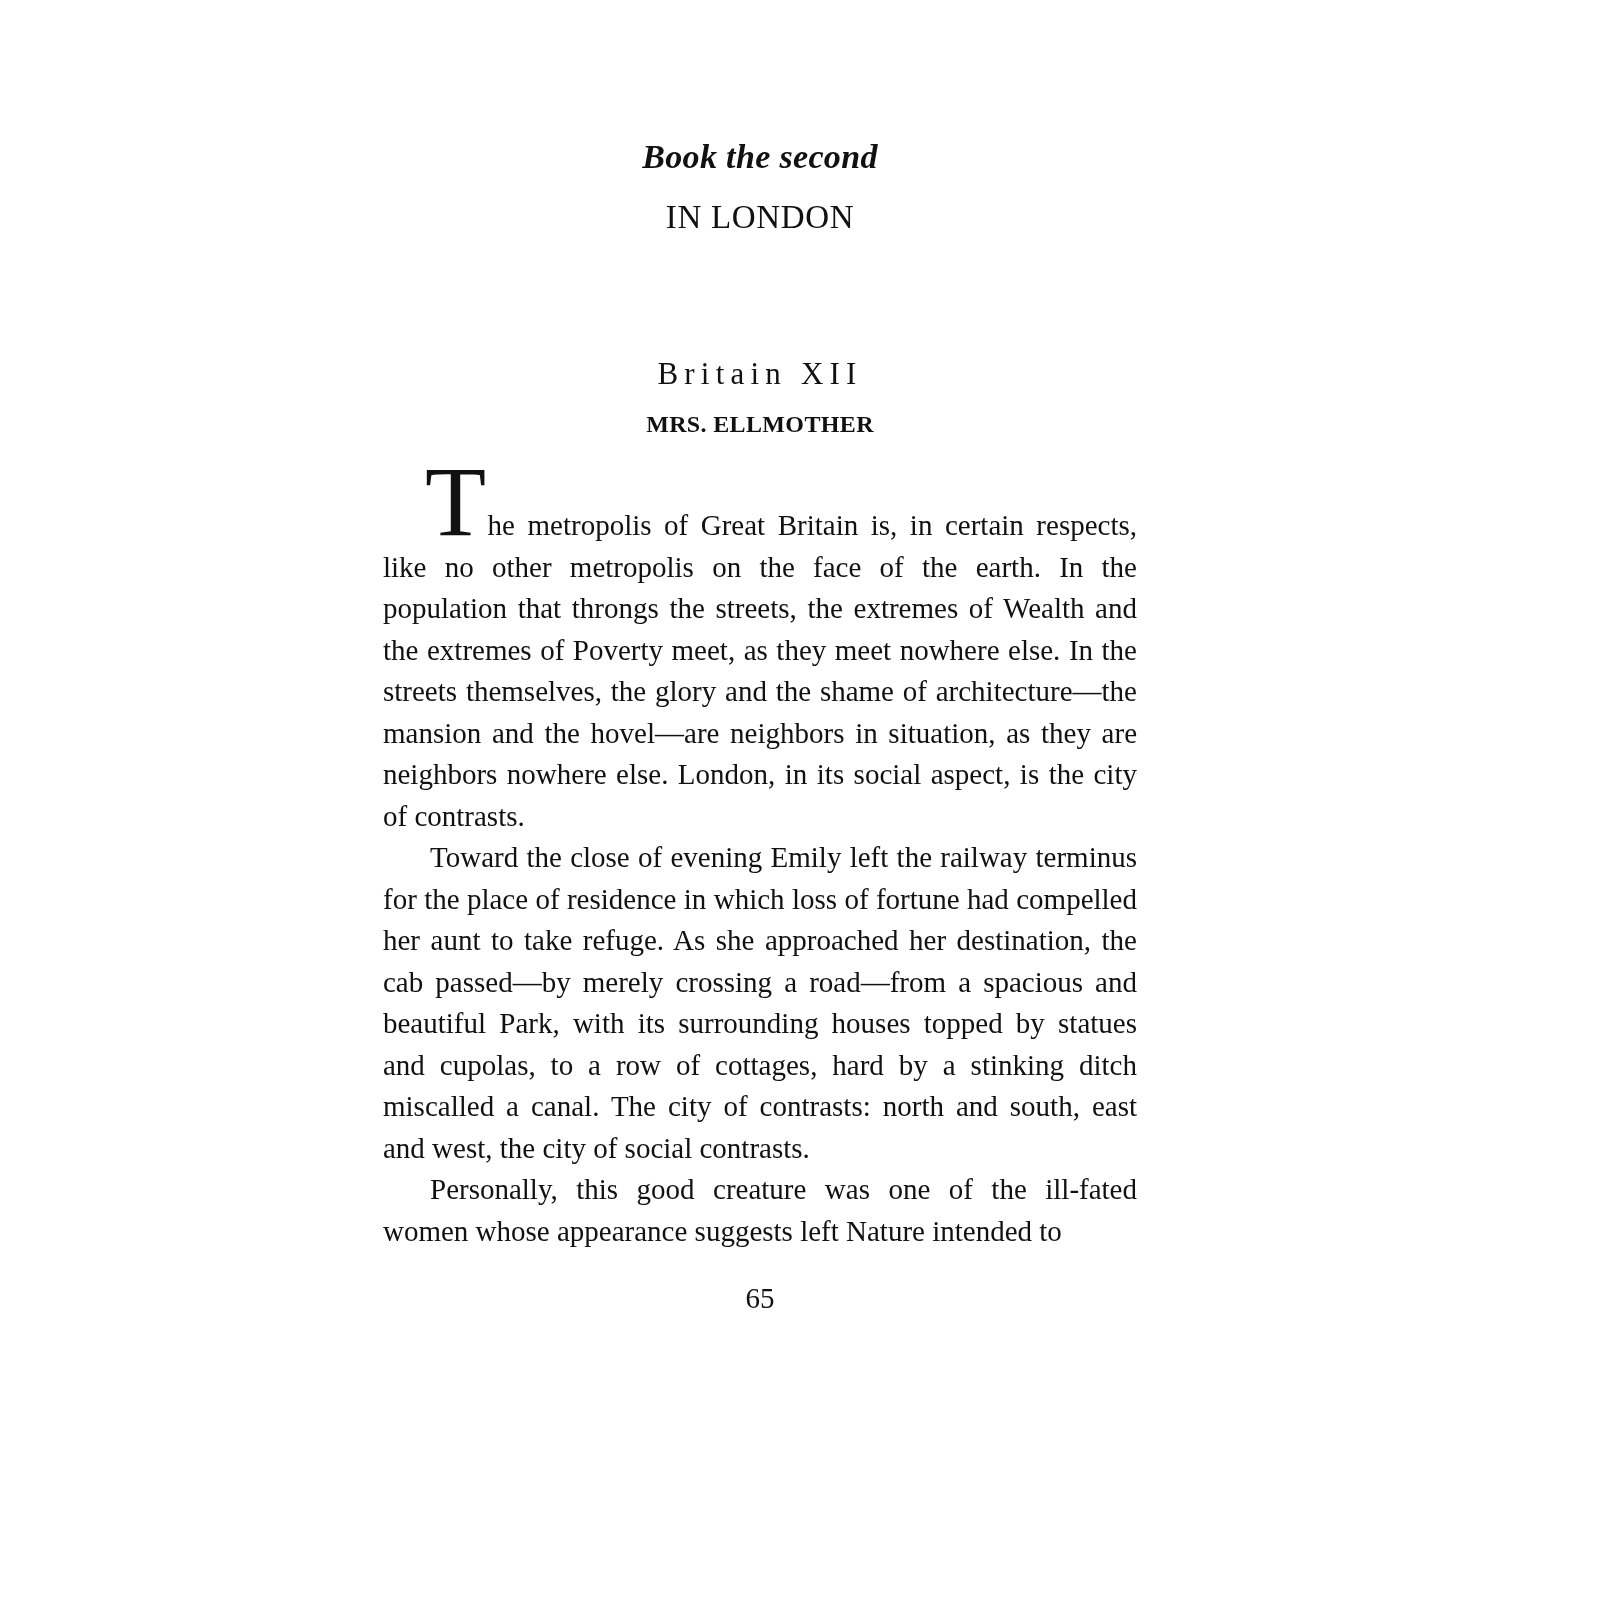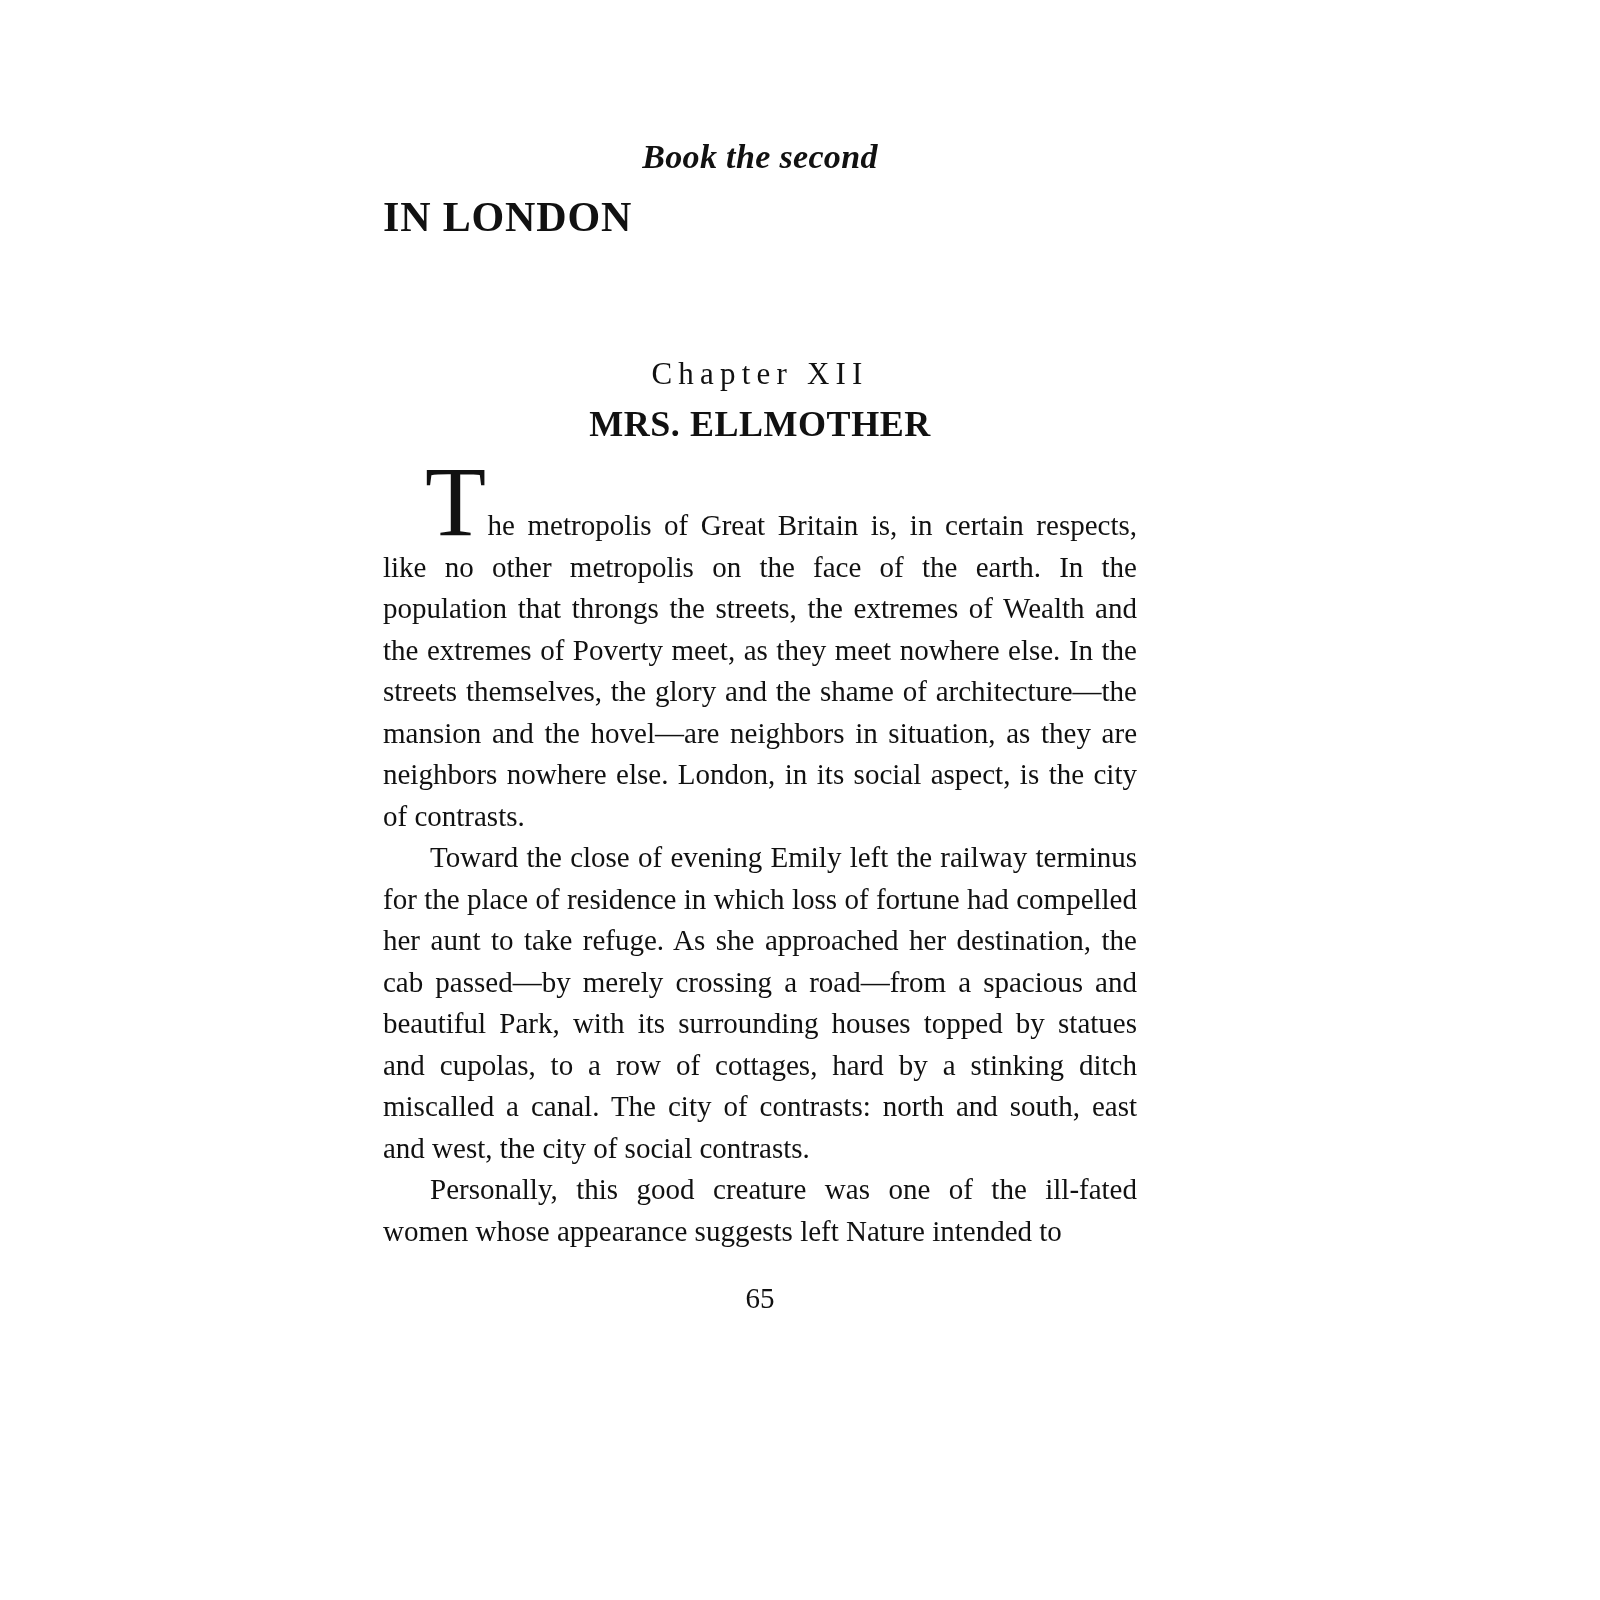--- a/index.html
+++ b/index.html
@@ -28,38 +28,38 @@
     margin-top: 128px;
     text-align: center;
     font-size: 34px;
     line-height: 42px;
     font-weight: bold;
     font-style: italic;
     letter-spacing: 0.01em;
   }
   .book-title {
     margin-top: 14px;
-    text-align: left;
-    font-size: 42px;
+    text-align: center;
+    font-size: 33px;
     line-height: 50px;
-    font-weight: bold;
+    font-weight: normal;
     letter-spacing: 0.02em;
   }
   .chapter-heading {
     margin-top: 112px;
     text-align: center;
     font-size: 31px;
     line-height: 40px;
     font-weight: normal;
     letter-spacing: 0.20em;
   }
   .chapter-title {
     margin-top: 8px;
     text-align: center;
-    font-size: 36px;
+    font-size: 24px;
     line-height: 44px;
     font-weight: bold;
     letter-spacing: 0.015em;
   }
   .body-text {
     margin-top: 56px;
     font-size: 29px;
     line-height: 41.5px;
     text-align: justify;
   }
@@ -87,21 +87,21 @@
 </style>
 </head>
 <body>
 
 <div class="page">
 
   <div class="book-heading">Book the second</div>
 
   <div class="book-title">IN LONDON</div>
 
-  <div class="chapter-heading">Chapter XII</div>
+  <div class="chapter-heading">Britain XII</div>
 
   <div class="chapter-title">MRS. ELLMOTHER</div>
 
   <div class="body-text">
     <p class="first"><span class="dropcap">T</span><span>he metropolis of Great Britain is, in certain respects, like no other metropolis on the face of the earth. In the population that throngs the streets, the extremes of Wealth and the extremes of Poverty meet, as they meet nowhere else. In the streets themselves, the glory and the shame of architecture—the mansion and the hovel—are neighbors in situation, as they are neighbors nowhere else. London, in its social aspect, is the city of contrasts.</span></p>
 
     <p>Toward the close of evening Emily left the railway terminus for the place of residence in which loss of fortune had compelled her aunt to take refuge. As she approached her destination, the cab passed—by merely crossing a road—from a spacious and beautiful Park, with its surrounding houses topped by statues and cupolas, to a row of cottages, hard by a stinking ditch miscalled a canal. The city of contrasts: north and south, east and west, the city of social contrasts.</p>
 
 
     <p>Personally, this good creature was one of the ill-fated women whose appearance suggests left Nature intended to</p>

